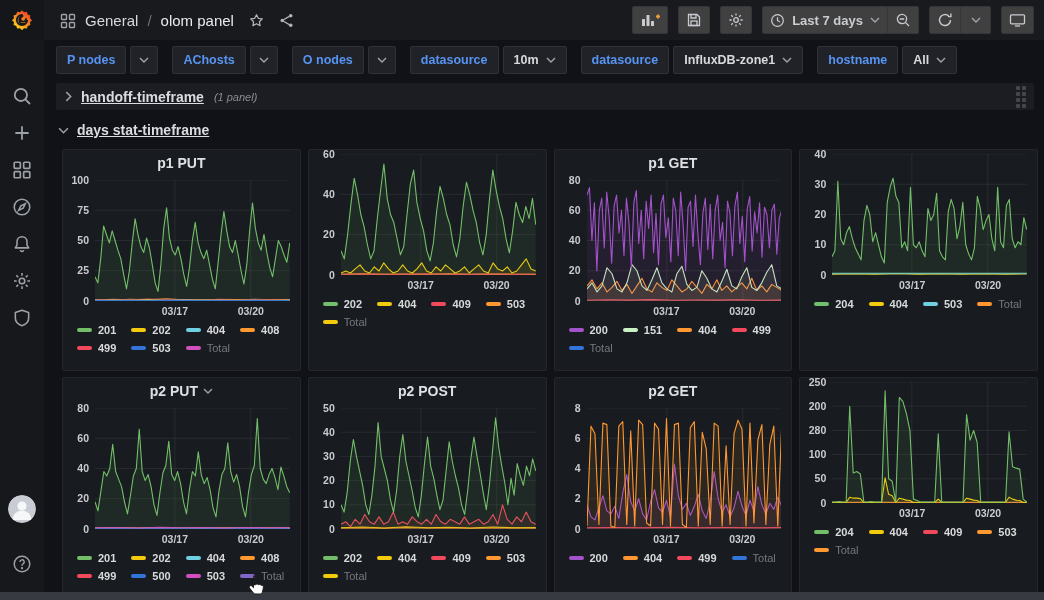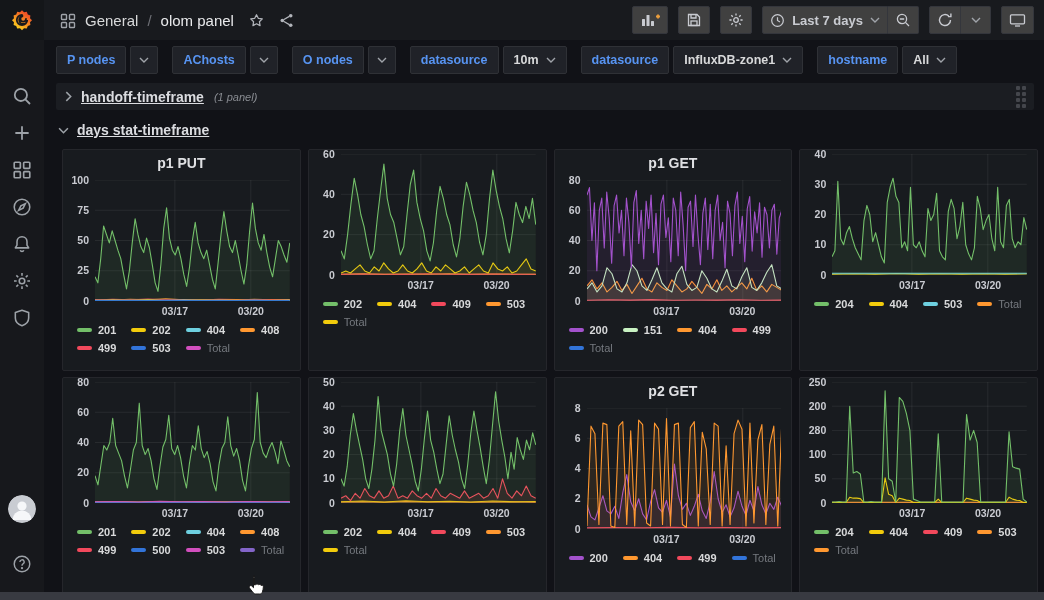--- a/index.html
+++ b/index.html
@@ -565,20 +565,26 @@
               <span class="legend-label">503</span>
             </span>
             <span class="legend-item">
               <span class="swatch" style="background: rgb(255, 152, 48);"></span>
               <span class="legend-label dim">Total</span>
             </span>
           </div>
         </div>
     </div>
     <div class="panel">
+      <div class="panel-header">
+        <span class="panel-title">p2 PUT</span>
+        <svg class="menu-caret" width="10" height="6" viewBox="0 0 10 6" style="display: inline-block;">
+            <path d="M1 1l4 4 4-4" stroke="currentColor" stroke-width="1.4" fill="none"></path>
+          </svg>
+      </div>
       <div class="chart">
         <div class="ycol">
             <span class="ytick" style="bottom: 0%;">0</span>
             <span class="ytick" style="bottom: 25%;">20</span>
             <span class="ytick" style="bottom: 50%;">40</span>
             <span class="ytick" style="bottom: 75%;">60</span>
             <span class="ytick" style="bottom: 100%;">80</span>
           </div>
         <div class="plot">
             <svg viewBox="0 0 100 100" preserveAspectRatio="none">
@@ -643,20 +649,24 @@
               <span class="legend-label">503</span>
             </span>
             <span class="legend-item">
               <span class="swatch" style="background: rgb(131, 101, 201);"></span>
               <span class="legend-label dim">Total</span>
             </span>
           </div>
         </div>
     </div>
     <div class="panel">
+      <div class="panel-header">
+        <span class="panel-title">p2 POST</span>
+
+      </div>
       <div class="chart">
         <div class="ycol">
             <span class="ytick" style="bottom: 0%;">0</span>
             <span class="ytick" style="bottom: 20%;">10</span>
             <span class="ytick" style="bottom: 40%;">20</span>
             <span class="ytick" style="bottom: 60%;">30</span>
             <span class="ytick" style="bottom: 80%;">40</span>
             <span class="ytick" style="bottom: 100%;">50</span>
           </div>
         <div class="plot">

